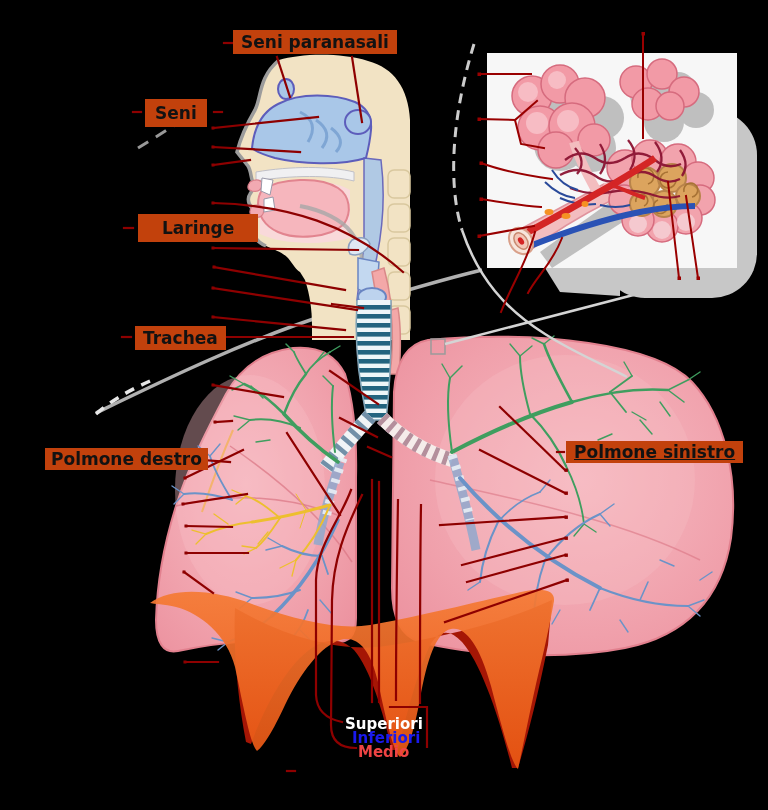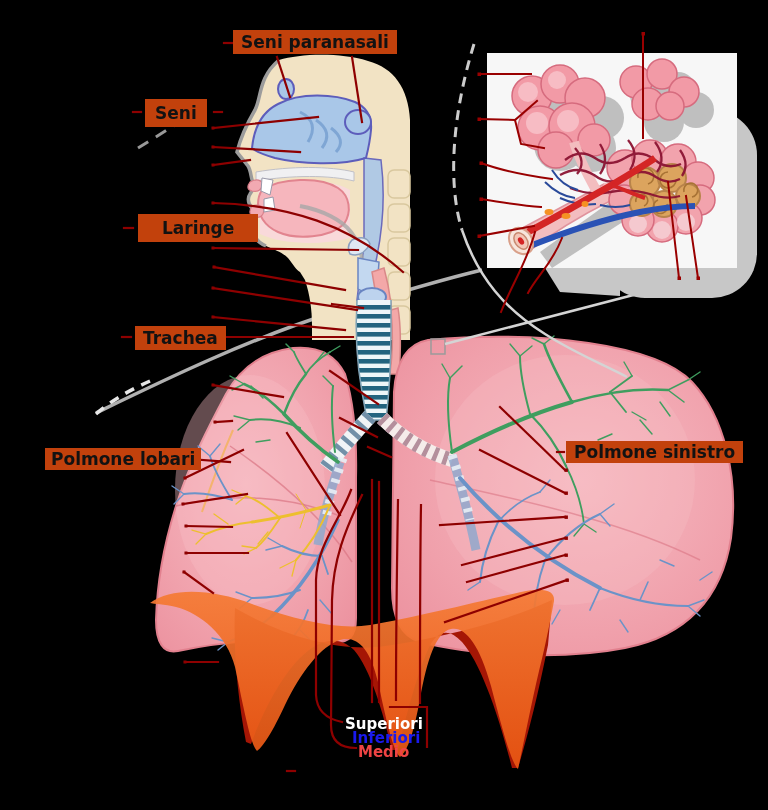--- a/index.html
+++ b/index.html
@@ -486,18 +486,18 @@
         <rect x="564.5" y="536.5" width="3.4" height="3.4"></rect>
     <rect x="564.5" y="553.5" width="3.4" height="3.4"></rect>
         <rect x="565.5" y="578.5" width="3.4" height="3.4"></rect>
   </g>
 </svg>
 
 <div class="lbl" style="left:233px;top:30px;">Seni paranasali</div>
 <div class="lbl" style="left:145px;top:99px;padding:4px 10px;">Seni</div>
 <div class="lbl" style="left:138px;top:214px;padding:4px 24px;">Laringe</div>
 <div class="lbl" style="left:135px;top:326px;">Trachea</div>
-<div class="lbl" style="left:45px;top:448px;padding:1px 6px;">Polmone lobari</div>
-<div class="lbl" style="left:566px;top:441px;padding:1px 8px;">Polmone sinistro</div>
+<div class="lbl" style="left:45px;top:448px;padding:1px 6px;">Polmone destro</div>
+<div class="lbl" style="left:566px;top:441px;padding:1px 8px;text-decoration:underline;">Polmone sinistro</div>
 <div class="lbl-plain c-sup" style="left:345px;top:717px;">Superiori</div>
 <div class="lbl-plain c-inf" style="left:352px;top:731px;">Inferiori</div>
 <div class="lbl-plain c-med" style="left:358px;top:745px;">Medio</div>
 </div>
 
 </body></html>

